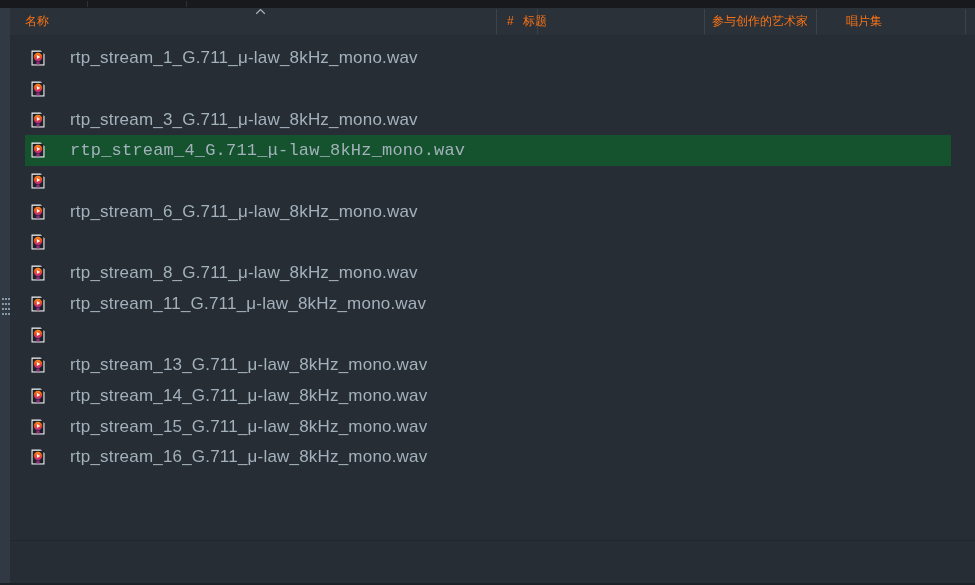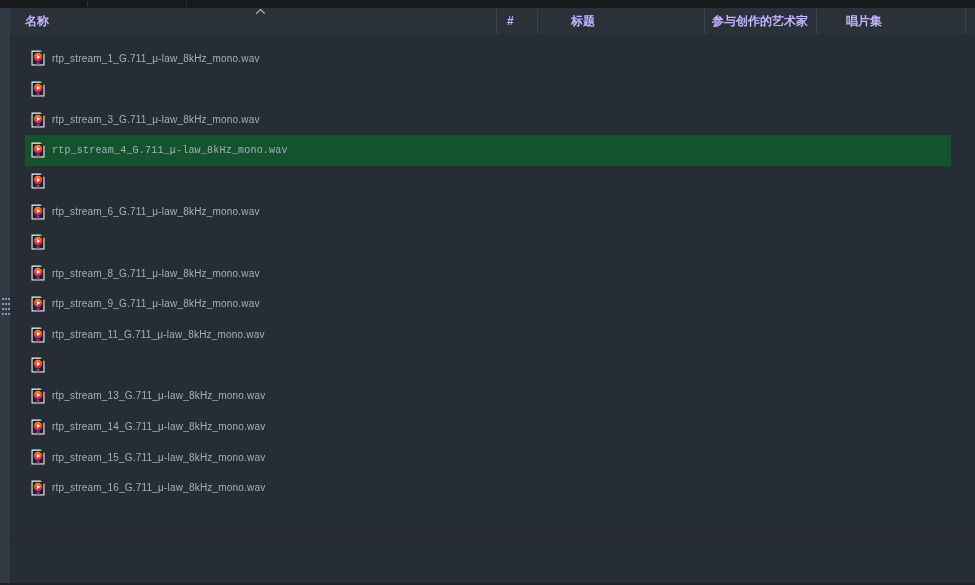--- a/index.html
+++ b/index.html
@@ -16,37 +16,37 @@
   .tick-2{left:186px;}
   
   .left-strip{position:absolute;left:0;top:8px;width:10px;height:577px;background:#313944;}
   .drag-dots{position:absolute;left:2px;top:290px;width:2px;height:2px;background:#8598a5;
     box-shadow:3px 0 #8598a5,6px 0 #8598a5,
                0 5px #8598a5,3px 5px #8598a5,6px 5px #8598a5,
                0 10px #8598a5,3px 10px #8598a5,6px 10px #8598a5,
                0 15px #8598a5,3px 15px #8598a5,6px 15px #8598a5;}
   
   .header{position:absolute;left:10px;top:8px;width:965px;height:27px;background:#2a3138;}
-  .hcell{position:absolute;top:0;height:27px;line-height:27px;font-size:12px;color:#c4b5fd;
-    white-space:nowrap;cursor:default;font-weight:bold;}
+  .hcell{position:absolute;top:0;height:27px;line-height:27px;font-size:12px;color:#f97316;
+    white-space:nowrap;cursor:default;}
   .hc-name{left:15px;}
   .hc-num{left:497px;}
-  .hc-title{left:561px;}
+  .hc-title{left:513px;}
   .hc-artists{left:702px;text-align:center;}
   .hc-album{left:836px;}
   .hsep{position:absolute;top:1px;width:1px;height:25px;background:#3b434c;}
   .hs-1{left:486px;} .hs-2{left:527px;} .hs-3{left:694px;} .hs-4{left:806px;} .hs-5{left:955px;}
   .sort-caret{position:absolute;left:245px;top:0px;width:11px;height:7px;}
   
   .list{position:absolute;left:10px;top:43px;width:965px;}
   .row{height:30.7px;margin-left:15px;width:926px;display:flex;align-items:center;
     box-sizing:border-box;padding-left:6px;cursor:default;}
   .row.selected{background:#14532d;font-family:Liberation Mono, monospace;}
   .file-icon{width:14px;height:16px;flex:0 0 14px;display:inline-block;}
-  .file-name{margin-left:7px;font-size:10px;color:#a3b1bc;letter-spacing:.2px;white-space:nowrap;}
+  .file-name{margin-left:25px;font-size:17px;color:#a3b1bc;letter-spacing:.2px;white-space:nowrap;}
   
   .list-bottom-line{position:absolute;left:10px;top:540px;width:965px;height:1px;background:#21272d;}
   .bottom-edge{position:absolute;left:0;bottom:0;width:975px;height:2px;background:#1b2126;}
   .defs-holder{position:absolute;width:0;height:0;overflow:hidden;}
 </style>
 </head>
 <body>
 
 <svg class="defs-holder" aria-hidden="true">
   <defs>
@@ -189,33 +189,20 @@
     <span class="file-icon">
       <svg width="14" height="16" viewBox="0 0 14 16">
         <path d="M0.5 0.5 H9.5 L13.5 4.5 V15.5 H0.5 Z" fill="#eef0f2"></path>
         <path d="M9.5 0.5 L9.5 4.5 H13.5 Z" fill="#b7bdc3"></path>
         <rect x="1.6" y="1.8" width="10.8" height="12.6" fill="#1d2126"></rect>
         <rect x="5.4" y="11.6" width="3.2" height="2.8" fill="#8e2e7c"></rect>
         <circle cx="7" cy="7" r="4.2" fill="url(#icongrad)"></circle>
         <path d="M5.9 5.1 L9.4 7 L5.9 8.9 Z" fill="#ffffff"></path>
       </svg>
     </span>
-    <span class="file-name">rtp_stream_9_G.711_μ-law_8kHz_mono.wav</span>
-  </div>
-    <div class="row">
-    <span class="file-icon">
-      <svg width="14" height="16" viewBox="0 0 14 16">
-        <path d="M0.5 0.5 H9.5 L13.5 4.5 V15.5 H0.5 Z" fill="#eef0f2"></path>
-        <path d="M9.5 0.5 L9.5 4.5 H13.5 Z" fill="#b7bdc3"></path>
-        <rect x="1.6" y="1.8" width="10.8" height="12.6" fill="#1d2126"></rect>
-        <rect x="5.4" y="11.6" width="3.2" height="2.8" fill="#8e2e7c"></rect>
-        <circle cx="7" cy="7" r="4.2" fill="url(#icongrad)"></circle>
-        <path d="M5.9 5.1 L9.4 7 L5.9 8.9 Z" fill="#ffffff"></path>
-      </svg>
-    </span>
     <span class="file-name">rtp_stream_11_G.711_μ-law_8kHz_mono.wav</span>
   </div>
     <div class="row">
     <span class="file-icon">
       <svg width="14" height="16" viewBox="0 0 14 16">
         <path d="M0.5 0.5 H9.5 L13.5 4.5 V15.5 H0.5 Z" fill="#eef0f2"></path>
         <path d="M9.5 0.5 L9.5 4.5 H13.5 Z" fill="#b7bdc3"></path>
         <rect x="1.6" y="1.8" width="10.8" height="12.6" fill="#1d2126"></rect>
         <rect x="5.4" y="11.6" width="3.2" height="2.8" fill="#8e2e7c"></rect>
         <circle cx="7" cy="7" r="4.2" fill="url(#icongrad)"></circle>

